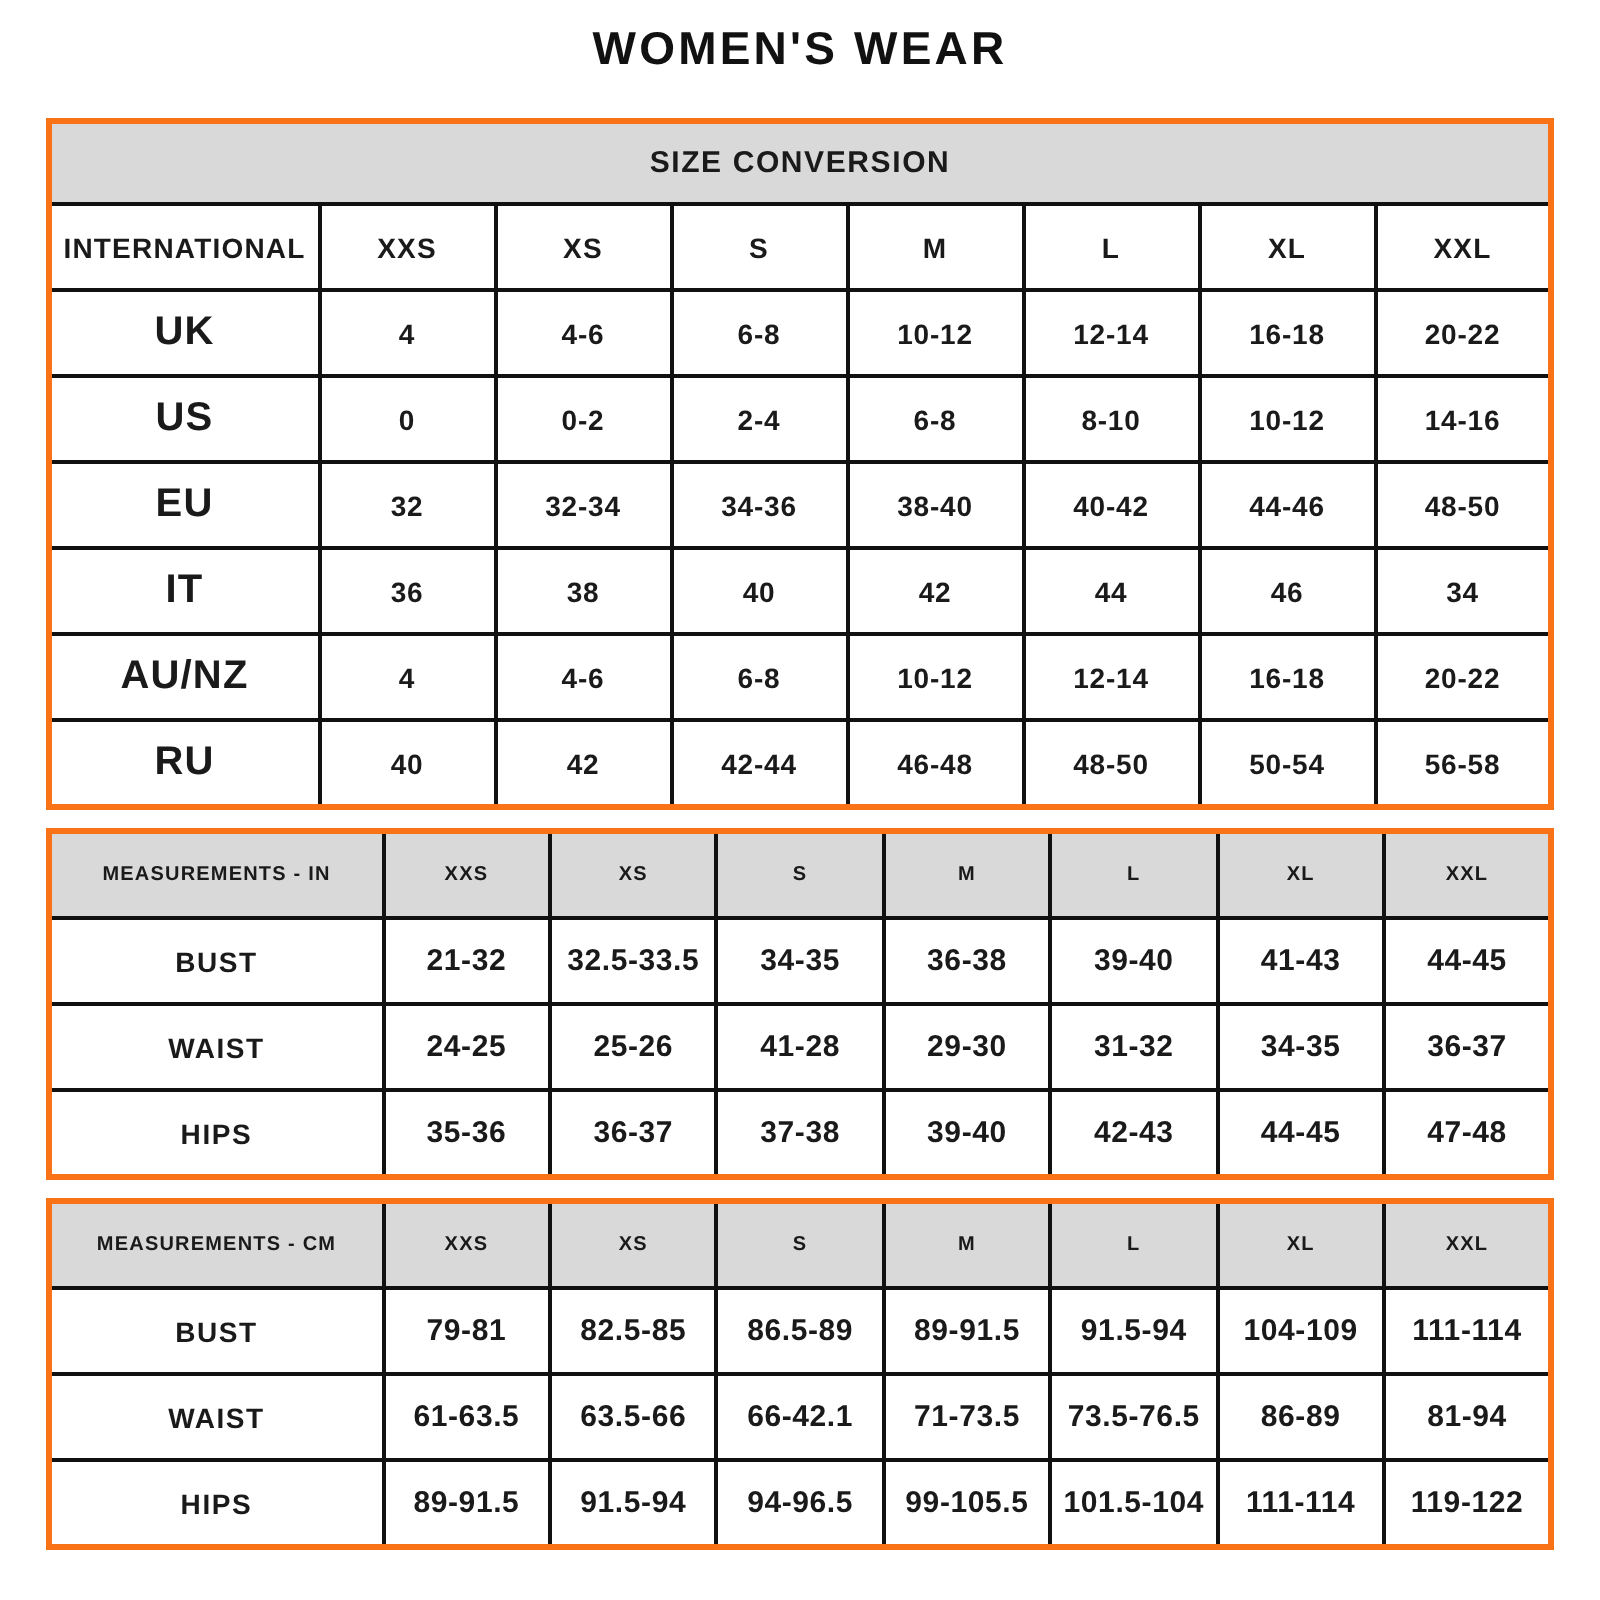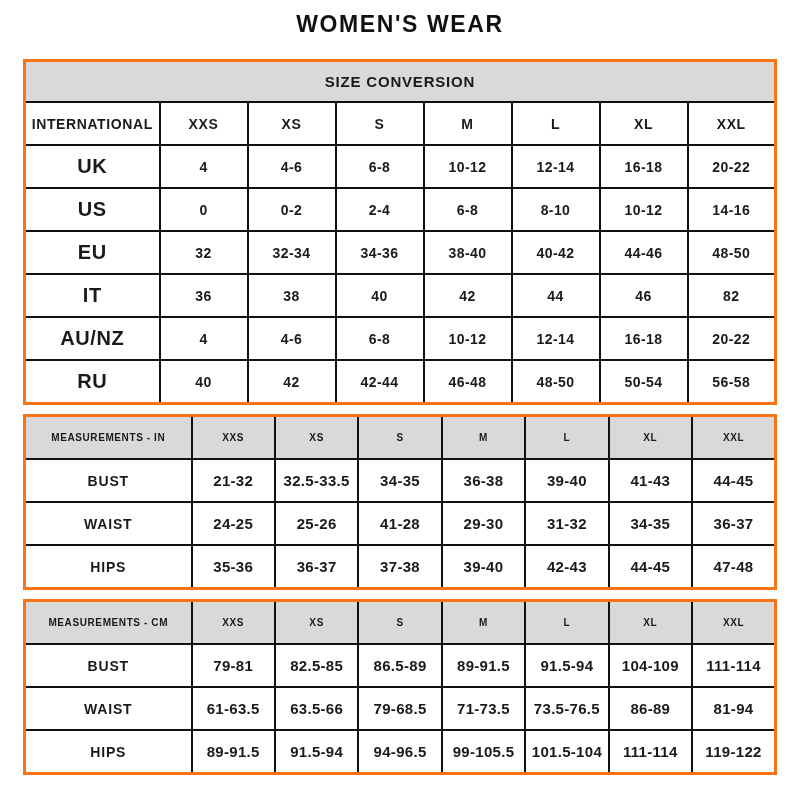--- a/index.html
+++ b/index.html
@@ -98,21 +98,21 @@
       <td class="val">48-50</td>
     </tr>
     <tr>
       <td class="lbl">IT</td>
       <td class="val">36</td>
       <td class="val">38</td>
       <td class="val">40</td>
       <td class="val">42</td>
       <td class="val">44</td>
       <td class="val">46</td>
-      <td class="val">82</td>
+      <td class="val">34</td>
     </tr>
     <tr>
       <td class="lbl">AU/NZ</td>
       <td class="val">4</td>
       <td class="val">4-6</td>
       <td class="val">6-8</td>
       <td class="val">10-12</td>
       <td class="val">12-14</td>
       <td class="val">16-18</td>
       <td class="val">20-22</td>
@@ -202,21 +202,21 @@
       <td class="val">86.5-89</td>
       <td class="val">89-91.5</td>
       <td class="val">91.5-94</td>
       <td class="val">104-109</td>
       <td class="val">111-114</td>
     </tr>
     <tr>
       <td class="lbl">WAIST</td>
       <td class="val">61-63.5</td>
       <td class="val">63.5-66</td>
-      <td class="val">79-68.5</td>
+      <td class="val">66-42.1</td>
       <td class="val">71-73.5</td>
       <td class="val">73.5-76.5</td>
       <td class="val">86-89</td>
       <td class="val">81-94</td>
     </tr>
     <tr>
       <td class="lbl">HIPS</td>
       <td class="val">89-91.5</td>
       <td class="val">91.5-94</td>
       <td class="val">94-96.5</td>

